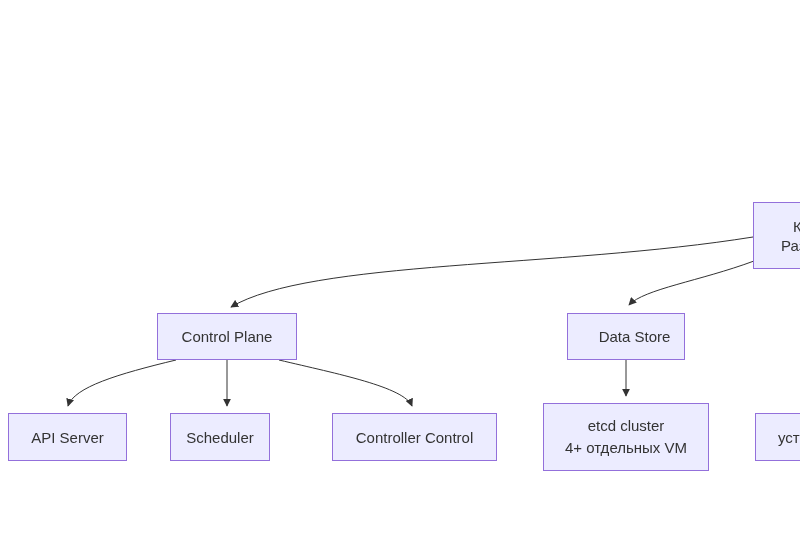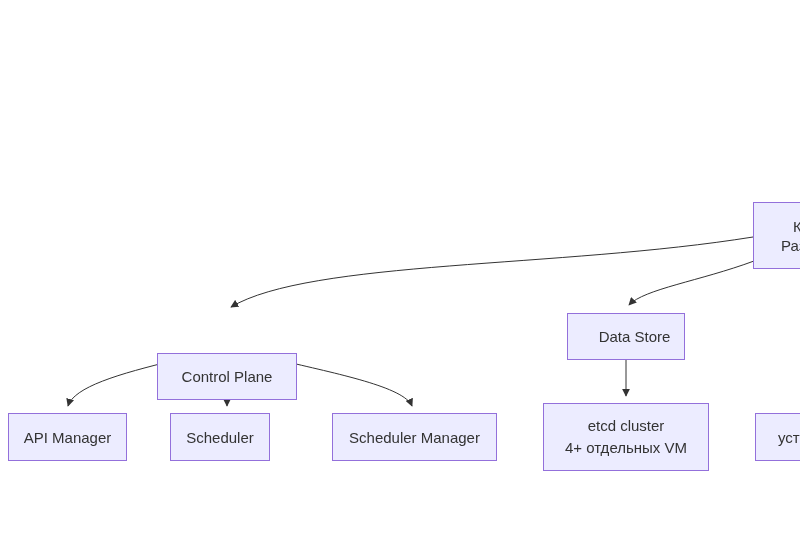--- a/index.html
+++ b/index.html
@@ -51,38 +51,38 @@
     <path class="edge" marker-end="url(#arrow)" d="M 227 360 L 227 406"></path>
     <path class="edge" marker-end="url(#arrow)" d="M 279 360 C 338 374, 404 387, 412 406"></path>
     <path class="edge" marker-end="url(#arrow)" d="M 626 360 L 626 396"></path>
   </svg>
 
   <div class="node" style="left:753px; top:202px; width:146px; height:67px;">
     <div class="line" style="text-align:left; padding-left:39px;">К</div>
     <div class="line" style="text-align:left; padding-left:27px;">Раз</div>
   </div>
 
-  <div class="node" style="left:157px; top:313px; width:140px; height:47px;margin-top:40px;">
+  <div class="node" style="left:157px; top:313px; width:140px; height:47px;">
     <div class="line">Control Plane</div>
   </div>
 
   <div class="node" style="left:567px; top:313px; width:118px; height:47px;padding-left:17px;">
     <div class="line">Data Store</div>
   </div>
 
   <div class="node" style="left:8px; top:413px; width:119px; height:48px;">
-    <div class="line">API Manager</div>
+    <div class="line">API Server</div>
   </div>
 
   <div class="node" style="left:170px; top:413px; width:100px; height:48px;">
     <div class="line">Scheduler</div>
   </div>
 
   <div class="node" style="left:332px; top:413px; width:165px; height:48px;">
-    <div class="line">Scheduler Manager</div>
+    <div class="line">Controller Control</div>
   </div>
 
   <div class="node tall" style="left:543px; top:403px; width:166px; height:68px;">
     <div class="line">etcd cluster</div>
     <div class="line">4+ отдельных VM</div>
   </div>
 
   <div class="node" style="left:755px; top:413px; width:150px; height:48px;">
     <div class="line" style="text-align:left; padding-left:22px;">уста</div>
   </div>

